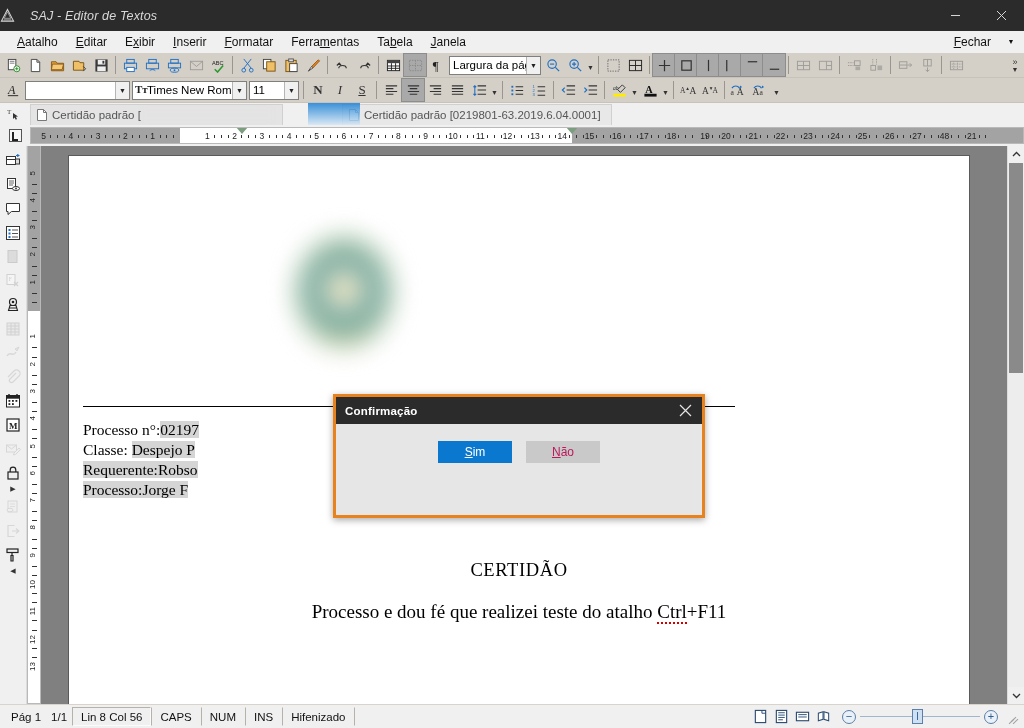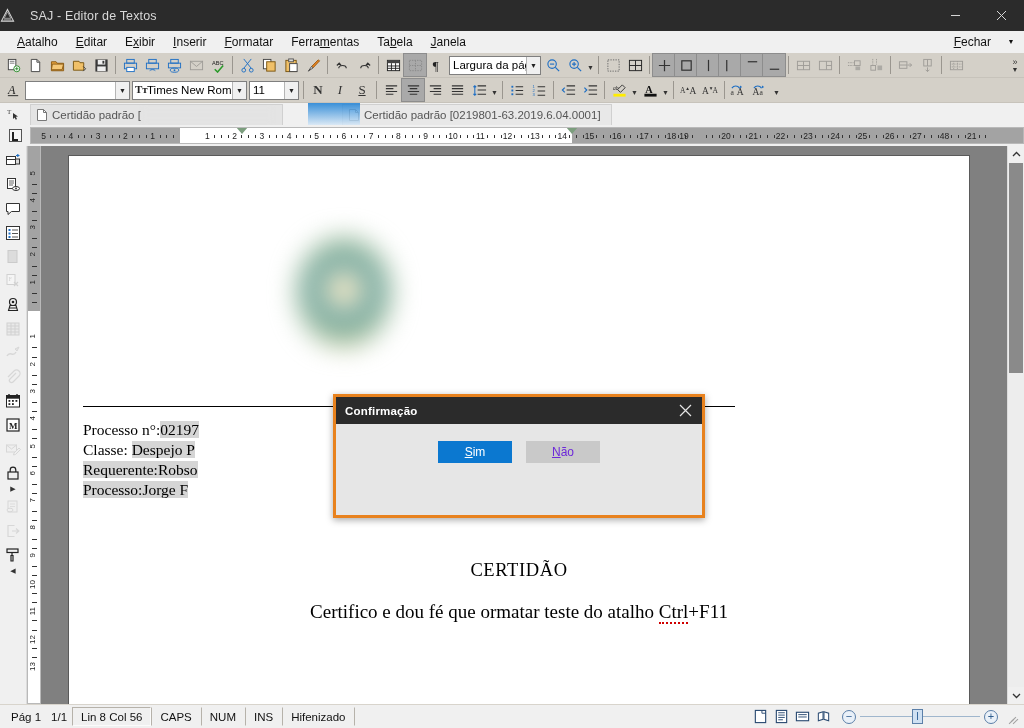--- a/index.html
+++ b/index.html
@@ -16,20 +16,21 @@
     width: 1024px; height: 728px;
     background: #f0f0f0;
     display: flex; flex-direction: column;
   }
 
   
   .titlebar {
     height: 31px; background: #2b2b2b; color: #cfcfcf;
     display: flex; align-items: center; flex: 0 0 31px;
     user-select: none;
+    font-style: italic;
   }
   .titlebar .app-icon {
     width: 30px; text-align: center; line-height: 31px;
     font-size: 13px; color: #d8d8d8;
   }
   .titlebar .title-text { font-size: 12.5px; color: #d9d9d9; letter-spacing: .15px; }
   .titlebar .spacer { flex: 1 1 auto; }
   .win-btn {
     width: 46px; height: 31px; display: flex; align-items: center; justify-content: center;
     color: #d6d6d6; font-size: 13px;
@@ -209,21 +210,21 @@
   .dlg-title .dt-spacer { flex: 1 1 auto; }
   .dlg-close { width: 34px; height: 27px; display: flex; align-items: center; justify-content: center;
      color: #e4e4e4; font-size: 14px; }
   .dlg-msg { text-align: center; font-size: 12px; color: #1a1a1a; padding: 19px 12px 0; }
   .dlg-btns { display: flex; justify-content: center; gap: 14px; margin-top: 17px; }
   .dlg-btn {
     width: 74px; height: 22px; display: flex; align-items: center; justify-content: center;
     font-size: 12px; border: none;
   }
   .dlg-btn.primary { background: #0b78d0; color: #fff; }
-  .dlg-btn.secondary { background: #c9c9c9; color: #6d28d9; }
+  .dlg-btn.secondary { background: #c9c9c9; color: #be185d; }
   .dlg-btn u { text-decoration: underline; }
   svg { display: block; }
 </style>
 </head>
 <body>
 
 <div id="app">
 
   <div class="titlebar">
     <div class="app-icon">
@@ -769,21 +770,21 @@
         <div class="hr-tick" style="left: 599.45px;"></div>
         <div class="hr-tick" style="left: 606.275px;"></div>
         <div class="hr-num" style="left: 613.1px;">17</div>
         <div class="hr-tick" style="left: 619.925px;"></div>
         <div class="hr-tick" style="left: 626.75px;"></div>
         <div class="hr-tick" style="left: 633.575px;"></div>
         <div class="hr-num" style="left: 640.4px;">18</div>
         <div class="hr-tick" style="left: 647.225px;"></div>
         <div class="hr-tick" style="left: 654.05px;"></div>
         <div class="hr-tick" style="left: 660.875px;"></div>
-        <div class="hr-num" style="left: 653px;">19</div>
+        <div class="hr-num" style="left: 674px;">19</div>
         <div class="hr-tick" style="left: 674.525px;"></div>
         <div class="hr-tick" style="left: 681.35px;"></div>
         <div class="hr-tick" style="left: 688.175px;"></div>
         <div class="hr-num" style="left: 695px;">20</div>
         <div class="hr-tick" style="left: 701.825px;"></div>
         <div class="hr-tick" style="left: 708.65px;"></div>
         <div class="hr-tick" style="left: 715.475px;"></div>
         <div class="hr-num" style="left: 722.3px;">21</div>
         <div class="hr-tick" style="left: 729.125px;"></div>
         <div class="hr-tick" style="left: 735.95px;"></div>
@@ -1019,21 +1020,21 @@
           </div>
           <div class="ln">
             <span class="sel">Requerente:</span><span class="sel">Robso</span>
           </div>
           <div class="ln">
             <span class="sel">Processo:</span><span class="sel">Jorge F</span>
           </div>
         </div>
         <div class="certidao-title">CERTIDÃO</div>
         <div class="certidao-body">
-          <span>Certifico e dou fé que ormatar teste do atalho </span><span class="spell">Ctrl</span><span>+F11</span>
+          <span>Processo e dou fé que realizei teste do atalho </span><span class="spell">Ctrl</span><span>+F11</span>
         </div>
       </div>
     </div>
 
     <div class="vscroll">
       <div class="sb-arrow">
         <svg width="9" height="7" viewBox="0 0 9 7">
             <path d="M1 5l3.5-3.5L8 5" fill="none" stroke="#333" stroke-width="1.3"></path>
           </svg>
       </div>

